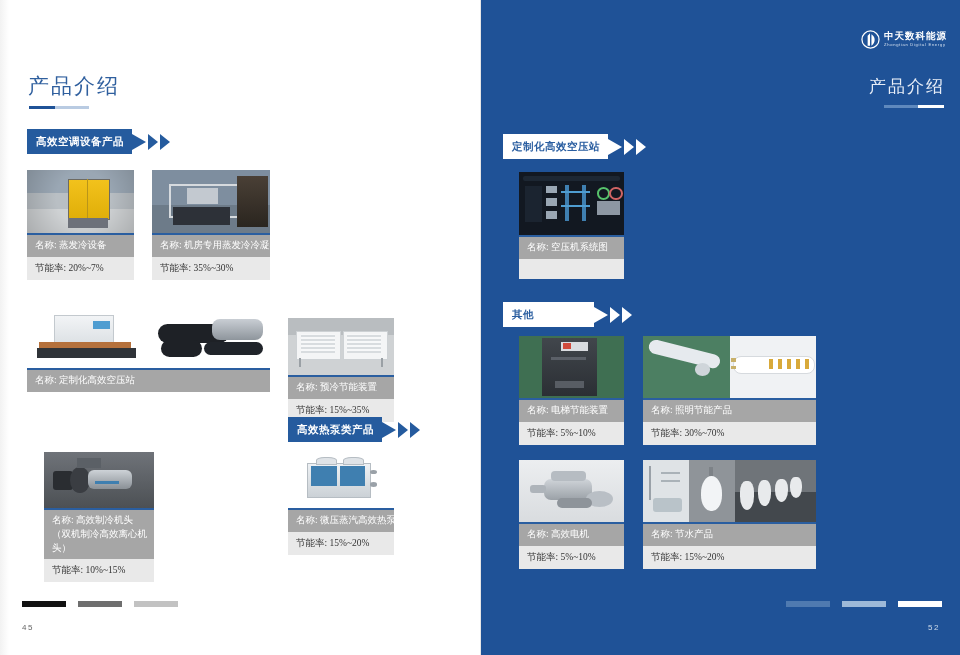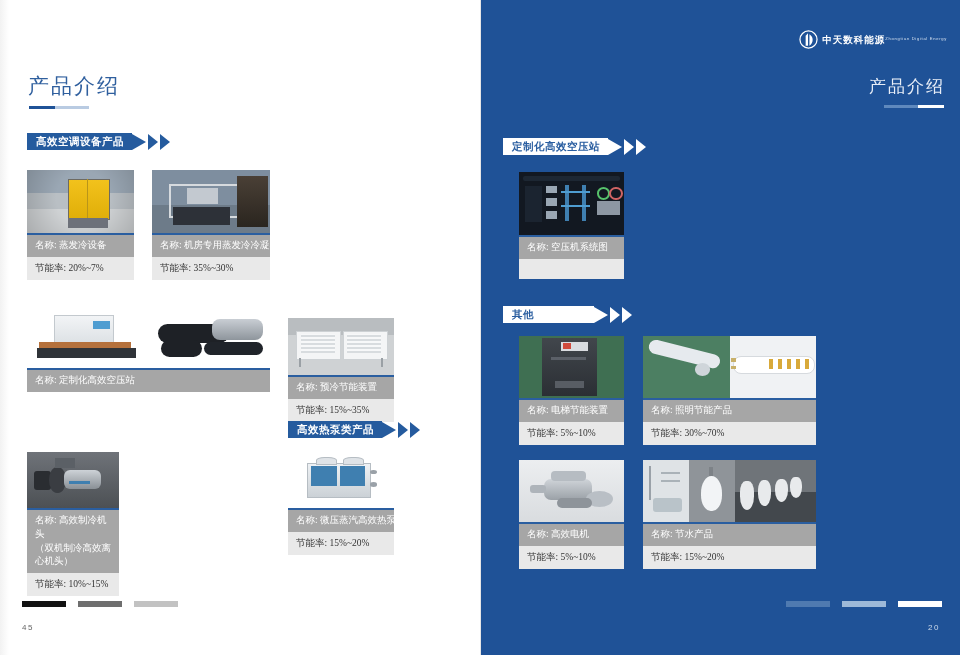--- a/index.html
+++ b/index.html
@@ -30,21 +30,21 @@
     font-family:"Liberation Serif","DejaVu Serif",serif;
   }
   .left-title-rule{
     position:absolute;left:29px;top:106px;width:60px;height:3px;
     background:linear-gradient(to right,#1f5297 0 26px,#b9cbe2 26px 100%);
   }
 
   
   .banner{position:absolute;height:17px;display:flex;align-items:center;}
   .banner .bar{
-    height:17px;display:flex;align-items:center;
+    height:25px;display:flex;align-items:center;
     padding:0 8px 0 9px;
     font-size:10.5px;letter-spacing:.5px;font-weight:bold;
     white-space:nowrap;
     font-family:"Liberation Sans","DejaVu Sans",sans-serif;
   }
   .banner .tip{
     width:0;height:0;border-top:8.5px solid transparent;
     border-bottom:8.5px solid transparent;
   }
   .banner .chev{
@@ -77,21 +77,21 @@
     font-family:"Liberation Serif","DejaVu Serif",serif;
   }
   .card .ratebar.empty{color:transparent;}
 
   
   .page-right{
     position:relative;width:479px;height:655px;background:#1f5297;
   }
   .logo-wrap{position:absolute;right:13px;top:30px;display:flex;align-items:center;gap:4px;}
   .logo-mark{width:19px;height:19px;position:relative;}
-  .logo-txt{display:flex;flex-direction:row;line-height:1;}
+  .logo-txt{display:flex;flex-direction:column;line-height:1;}
   .logo-cn{font-size:9.5px;color:#ffffff;font-weight:bold;letter-spacing:1px;
     font-family:"Liberation Sans","DejaVu Sans",sans-serif;}
   .logo-en{font-size:4.1px;color:#d4e0ef;letter-spacing:.7px;margin-top:2.5px;
     font-family:"Liberation Sans","DejaVu Sans",sans-serif;}
   .right-title{
     position:absolute;right:15px;top:75px;
     font-size:17px;color:#e8eef7;letter-spacing:2px;
   }
   .right-title-rule{
     position:absolute;right:16px;top:105px;width:60px;height:3px;
@@ -186,21 +186,21 @@
       <div class="ratebar">节能率: 15%~35%</div>
     </div>
 
     <div class="banner blue" style="left:288px;top:421px;">
       <div class="bar">高效热泵类产品</div>
       <div class="tip"></div>
       <div class="chev"></div>
       <div class="chev"></div>
     </div>
 
-    <div class="card" style="left:27px;top:452px;width:92px;">
+    <div class="card" style="left:44px;top:452px;width:110px;">
       <div class="imgwrap" style="height:56px;">
         <div class="photo" style="background:linear-gradient(to bottom,#6f7379,#4c5054);position:relative;">
           <div style="position:absolute;left:8%;top:34%;width:18%;height:34%;background:#2a2d31;border-radius:3px;"></div>
           <div style="position:absolute;left:24%;top:26%;width:18%;height:48%;background:#3a3d42;border-radius:50%;"></div>
           <div style="position:absolute;left:40%;top:32%;width:40%;height:34%;background:linear-gradient(to bottom,#cdd2d7,#8a9096);border-radius:6px;"></div>
           <div style="position:absolute;left:46%;top:52%;width:22%;height:6%;background:#3f7fb0;"></div>
           <div style="position:absolute;left:30%;top:10%;width:22%;height:18%;background:#5b6066;"></div>
         </div>
       </div>
       <div class="namebar" style="white-space:normal;">
@@ -355,15 +355,15 @@
       </div>
       <div class="namebar">名称: 节水产品</div>
       <div class="ratebar">节能率: 15%~20%</div>
     </div>
 
     <div class="footer-bars" style="right:18px;bottom:48px;">
       <i style="background:#4f7ab0;"></i>
       <i style="background:#9db9d8;"></i>
       <i style="background:#ffffff;"></i>
     </div>
-    <div class="pagenum right">20</div>
+    <div class="pagenum right">52</div>
   </div>
 </div>
 
 </body></html>

